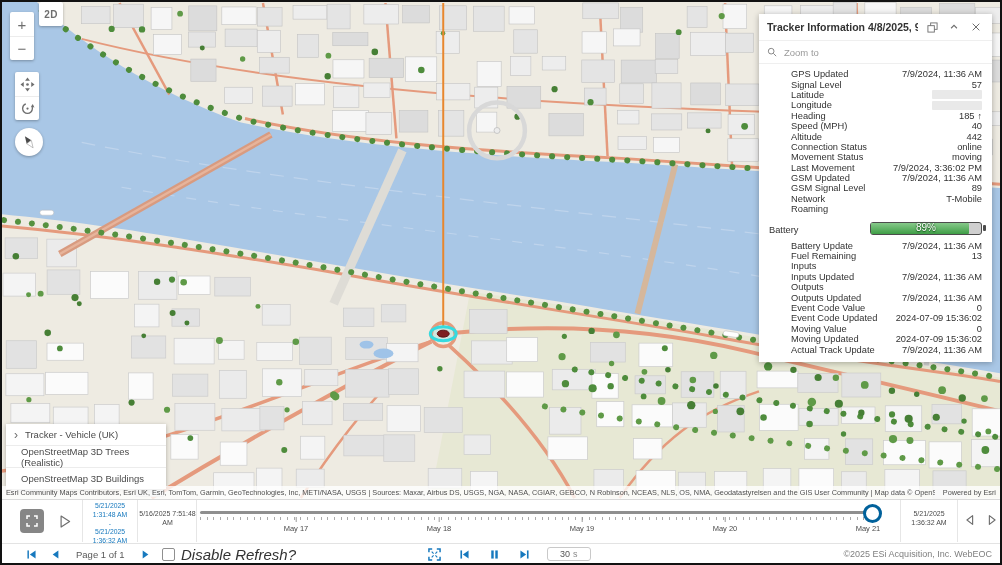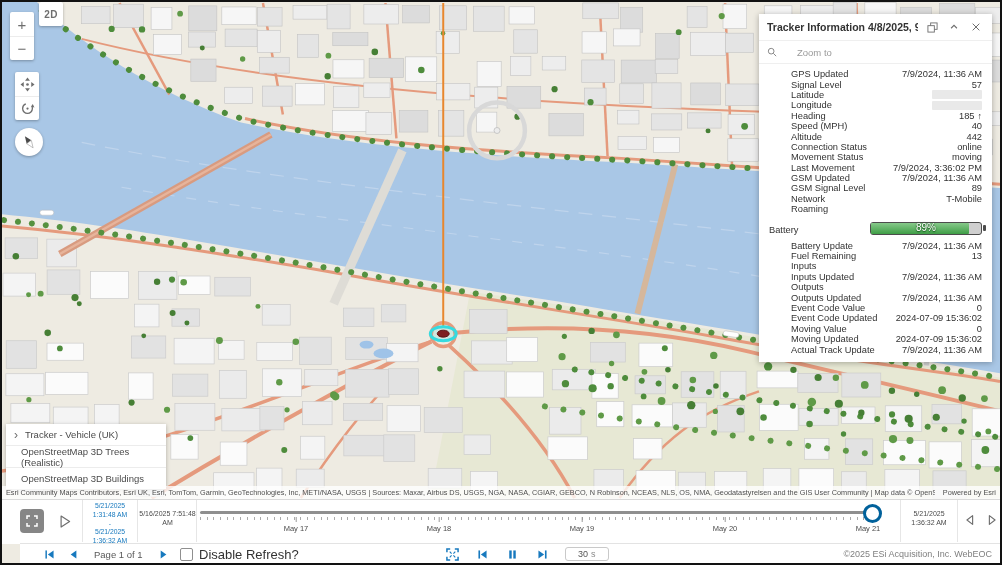--- a/index.html
+++ b/index.html
@@ -26,21 +26,21 @@
   .attrib .src{flex:1;white-space:nowrap;overflow:hidden;}
   .attrib .pwr{white-space:nowrap;margin-left:8px;}
   
   .panel{left:757px;top:12px;width:233px;background:#fff;box-shadow:0 1px 6px rgba(0,0,0,.3);}
   .p-head{height:26px;display:flex;align-items:center;padding:0 8px;}
   .p-title{flex:1;font-size:10.5px;font-weight:bold;color:#323232;white-space:nowrap;overflow:hidden;}
   .p-ico{width:16px;height:16px;display:flex;align-items:center;justify-content:center;color:#6e6e6e;
          cursor:pointer;margin-left:6px;font-size:12px;line-height:1;}
   .p-search{height:22px;border-top:1px solid #efefef;border-bottom:1px solid #efefef;
             display:flex;align-items:center;padding:0 8px;}
-  .p-search input{border:none;outline:none;font-size:9.5px;color:#6e6e6e;width:150px;margin-left:18px;
+  .p-search input{border:none;outline:none;font-size:9.5px;color:#6e6e6e;width:150px;margin-left:5px;
                   font-family:"Liberation Sans",sans-serif;background:transparent;}
   .p-search input::placeholder{color:#9a9a9a;}
   .p-rows{padding:5px 10px 7px 10px;}
   .prow{display:flex;justify-content:space-between;align-items:center;height:10.4px;font-size:9.3px;color:#323232;}
   .prow .lbl{white-space:nowrap;margin-left:22px;}
   .prow .val{white-space:nowrap;text-align:right;}
   .prow .sfx:not(:empty){margin-left:3px;font-size:9px;}
   .redact{display:inline-block;width:50px;height:9px;background:#e9e9e9;border-radius:1px;}
   .batt-row{display:flex;justify-content:space-between;align-items:flex-end;height:17px;margin:4px 0 5px 0;
             font-size:9.3px;color:#323232;gap:44px;}
@@ -65,27 +65,27 @@
             background-image:repeating-linear-gradient(to right,#ababab 0,#ababab 1px,transparent 1px,transparent 6.7px);}
   .tl-labels{left:198px;top:22px;width:680px;height:14px;}
   .day-label{position:absolute;top:2px;transform:translateX(-50%);font-size:7.5px;color:#4a4a4a;white-space:nowrap;}
   .day-label:before{content:"";position:absolute;left:50%;top:-7px;width:1px;height:5px;background:#9a9a9a;}
   .tl-handle{left:861px;top:4px;width:13px;height:13px;background:#fff;border:3px solid #00619b;border-radius:50%;
              box-sizing:content-box;cursor:grab;}
   .tl-end{left:898px;top:0;width:58px;height:42px;border-left:1px solid #e6e6e6;border-right:1px solid #e6e6e6;
           text-align:center;font-size:7px;line-height:1.35;color:#4a4a4a;padding-top:9px;box-sizing:border-box;}
   .tl-step{top:10px;width:20px;height:20px;display:flex;align-items:center;justify-content:center;cursor:pointer;}
   
-  .bbar{left:0;right:0;top:541px;height:20px;background:#fff;border-top:1px solid #e3e3e3;margin-left:18px;}
+  .bbar{left:0;right:0;top:541px;height:20px;background:#fff;border-top:1px solid #e3e3e3;}
   .pager{left:22px;top:0;height:20px;display:flex;align-items:center;gap:9px;}
   .pg-ico{width:15px;height:15px;display:flex;align-items:center;justify-content:center;cursor:pointer;}
   .pg-txt{font-size:9.5px;color:#595959;margin:0 4px;}
   .refresh{left:160px;top:0;height:20px;display:flex;align-items:center;gap:6px;}
   .chk{width:11px;height:11px;border:1px solid #8f8f8f;border-radius:2px;background:#fff;cursor:pointer;}
-  .refresh span{font-size:13px;color:#323232;}
+  .refresh span{font-size:15px;color:#323232;font-style:italic;}
   .playctr{left:425px;top:0;height:20px;display:flex;align-items:center;gap:15px;}
   .pc-ico{width:15px;height:15px;display:flex;align-items:center;justify-content:center;cursor:pointer;}
   .interval{display:flex;align-items:center;gap:3px;border:1px solid #c9c9c9;border-radius:3px;
             padding:1px 12px;font-size:9px;color:#555;background:#fff;cursor:text;}
   .interval .unit{color:#8a8a8a;}
   .copyright{right:8px;top:0;height:20px;display:flex;align-items:center;font-size:9px;color:#7f7f7f;}
 </style>
 </head>
 <body>
 

